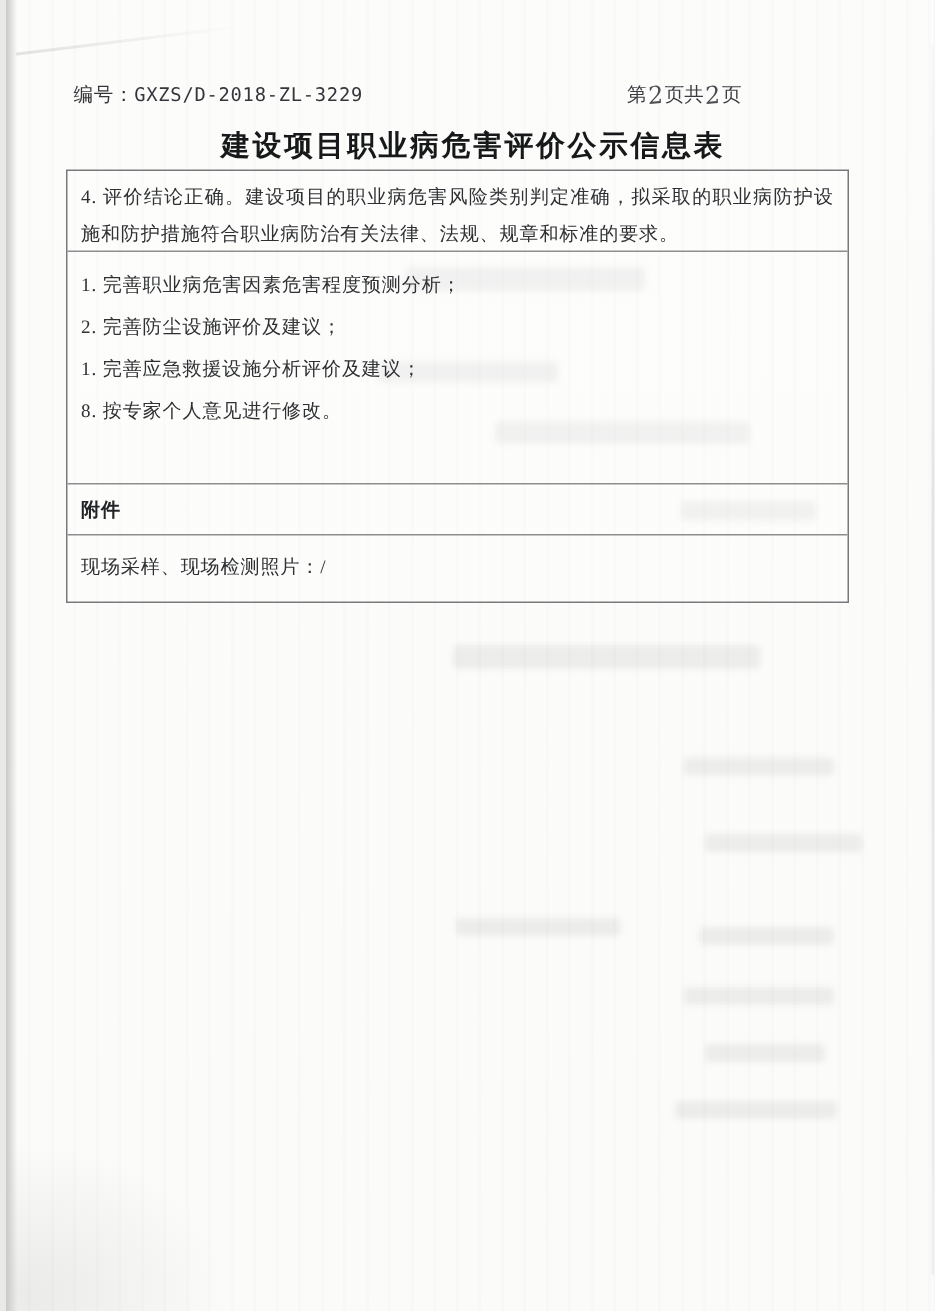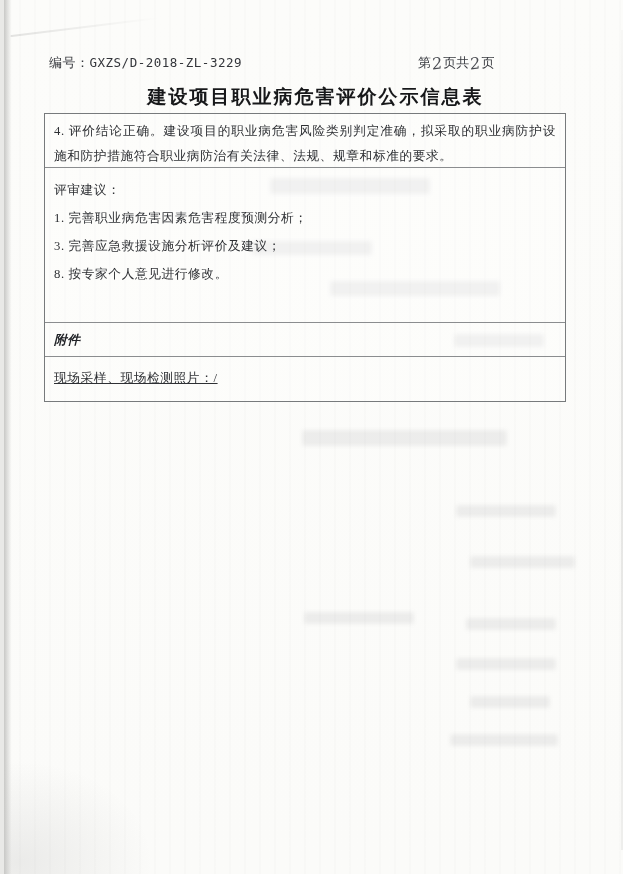--- a/index.html
+++ b/index.html
@@ -98,23 +98,23 @@
     font-size: 12.7px;
     color: #2e3034;
     letter-spacing: 0.6px;
   }
   .row:last-child { border-bottom: none; }
   .row-conclusion { height: 54px; padding-top: 5px; line-height: 25px; text-align: justify; }
   .row-suggestions { height: 155px; padding-top: 8px; }
   .row-suggestions div { line-height: 28px; height: 28px; white-space: nowrap; overflow: hidden; }
   .row-review { height: 78px; padding-top: 11px; }
   .row-recheck { height: 70px; padding-top: 11px; }
-  .row-attach-label { height: 34px; padding-top: 9px; font-weight: bold; color: #222428; font-style: italic; }
+  .row-attach-label { height: 34px; padding-top: 9px; font-weight: bold; color: #222428; }
   .row-photos1 { height: 37px; padding-top: 9px; }
-  .row-photos2 { height: 44px; padding-top: 13px; text-decoration: underline; }
+  .row-photos2 { height: 44px; padding-top: 13px; }
 </style>
 </head>
 <body>
 
 <div class="scan-bg">
   <div class="paper">
 
     <div class="crease"></div>
     <div class="bottom-left-shade"></div>
 
@@ -141,23 +141,23 @@
 
     <div class="doc-title">建设项目职业病危害评价公示信息表</div>
 
     <div class="form-table">
 
       <div class="row row-conclusion">
         <span>4. 评价结论正确。建设项目的职业病危害风险类别判定准确，拟采取的职业病防护设施和防护措施符合职业病防治有关法律、法规、规章和标准的要求。</span>
       </div>
 
       <div class="row row-suggestions">
-        <div>评审建议：</div>
         <div>1. 完善职业病危害因素危害程度预测分析；</div>
-        <div>3. 完善应急救援设施分析评价及建议；</div>
+        <div>2. 完善防尘设施评价及建议；</div>
+        <div>1. 完善应急救援设施分析评价及建议；</div>
         <div>8. 按专家个人意见进行修改。</div>
       </div>
 
 
 
       <div class="row row-attach-label">
         <span>附件</span>
       </div>
 
 

